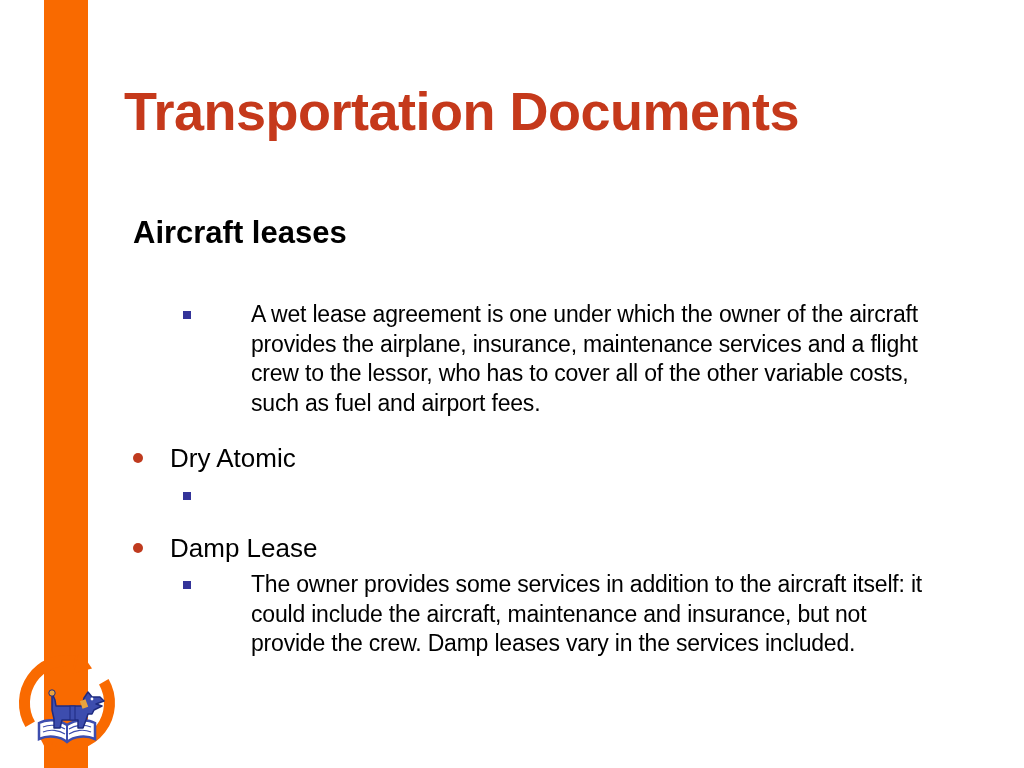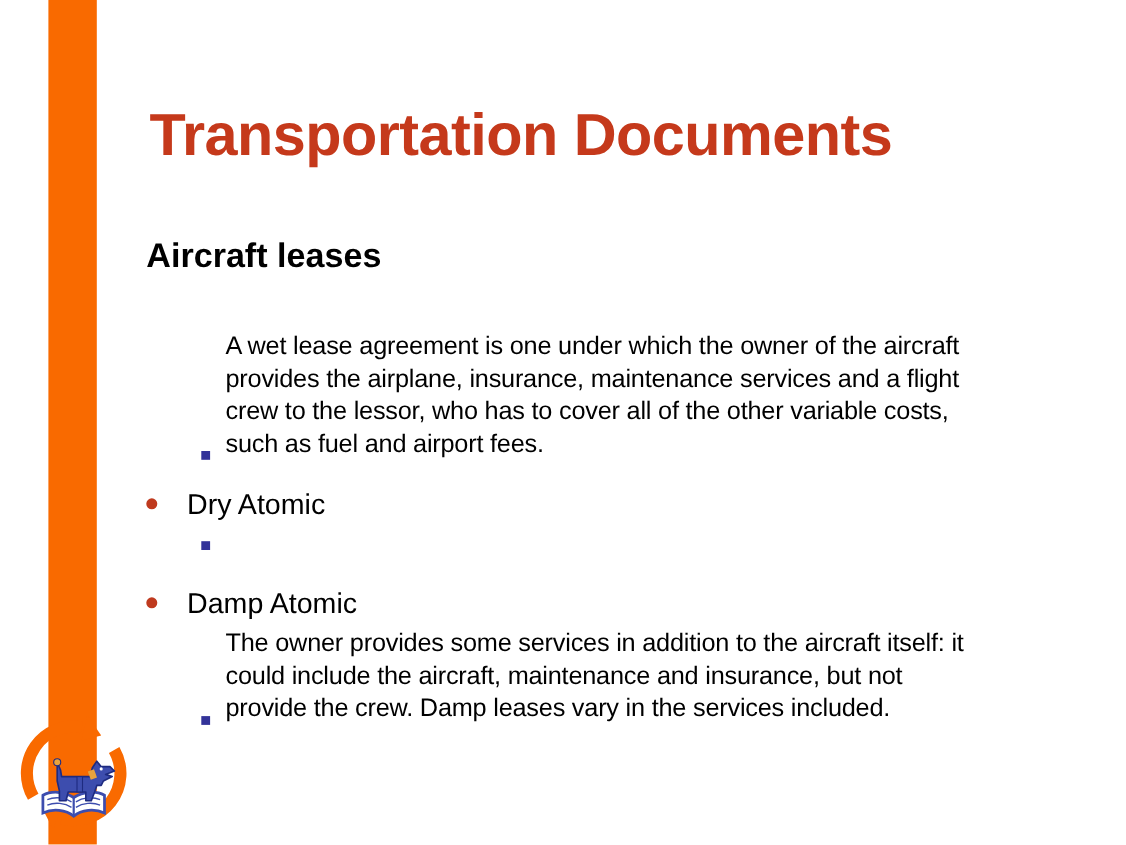--- a/index.html
+++ b/index.html
@@ -2,35 +2,35 @@
 <html><head>
 <meta charset="utf-8">
 <style>
   html,body{margin:0;padding:0;background:#fff;}
   .slide{
     position:relative;width:1024px;height:768px;background:#ffffff;overflow:hidden;
     font-family:"Liberation Sans",sans-serif;color:#000;
   }
   .accent-bar{position:absolute;left:44px;top:0;width:44px;height:768px;background:var(--orange,#F96A00);}
   .title{
-    position:absolute;left:120px;top:80px;width:720px;margin:16px;
+    position:absolute;left:120px;top:80px;width:720px;margin:4px;
     font-size:54px;line-height:54px;font-weight:bold;letter-spacing:-0.5px;
     color:var(--title,#C5391B);
   }
   .heading{
     position:absolute;left:133px;top:215px;width:600px;margin:0;
     font-size:31px;line-height:36px;font-weight:bold;color:#000;
   }
   .b1{position:absolute;left:133px;display:flex;align-items:flex-start;}
   .b1 .dot{
     flex:0 0 auto;width:10px;height:10px;border-radius:50%;
     background:var(--dot,#BF3A1E);margin-top:14px;
   }
   .b1 .label{margin-left:27px;font-size:26px;line-height:38px;color:#000;}
-  .b2{position:absolute;left:183px;display:flex;align-items:flex-end;width:820px;}
+  .b2{position:absolute;left:183px;display:flex;align-items:flex-start;width:820px;gap:46px;}
   .b2 .sq{
     flex:0 0 auto;width:8px;height:8px;
     background:var(--square,#333399);margin-top:11px;
   }
   .b2 .text{
     margin-left:14px;font-size:23px;line-height:29.5px;letter-spacing:-0.2px;color:#000;
     white-space:pre-line;
   }
   .footer{
     position:absolute;left:112px;top:739px;margin:0;
@@ -66,21 +66,21 @@
   <div class="b1 pos-dry-label">
     <span class="dot"></span>
     <span class="label">Dry Atomic</span>
   </div>
   <div class="b2 pos-dry-detail">
     <span class="sq"></span>
   </div>
 
   <div class="b1 pos-damp-label">
     <span class="dot"></span>
-    <span class="label">Damp Atomic</span>
+    <span class="label">Damp Lease</span>
   </div>
   <div class="b2 pos-damp-detail">
     <span class="sq"></span>
     <span class="text">The owner provides some services in addition to the aircraft itself: it
 could include the aircraft, maintenance and insurance, but not
 provide the crew. Damp leases vary in the services included.</span>
   </div>
 
   <svg class="logo" viewBox="0 0 112 112" xmlns="http://www.w3.org/2000/svg" aria-hidden="true">
 

